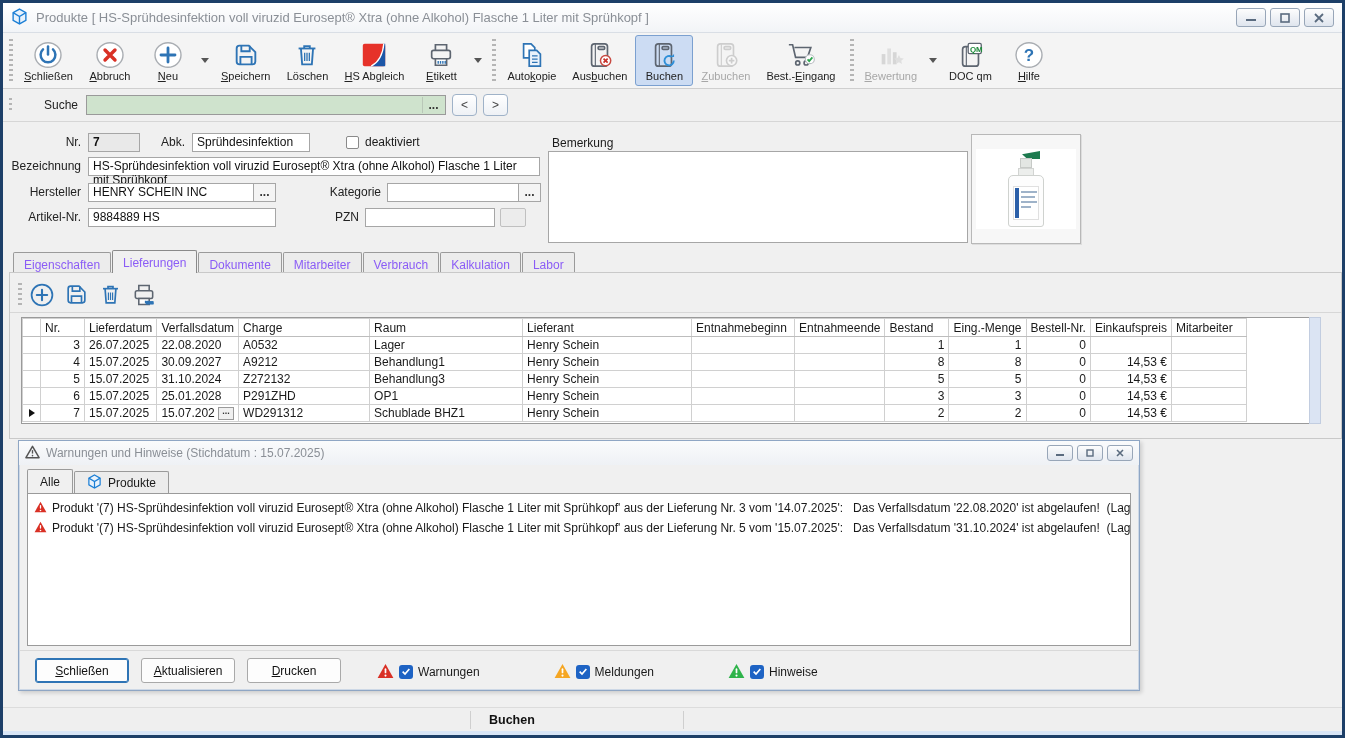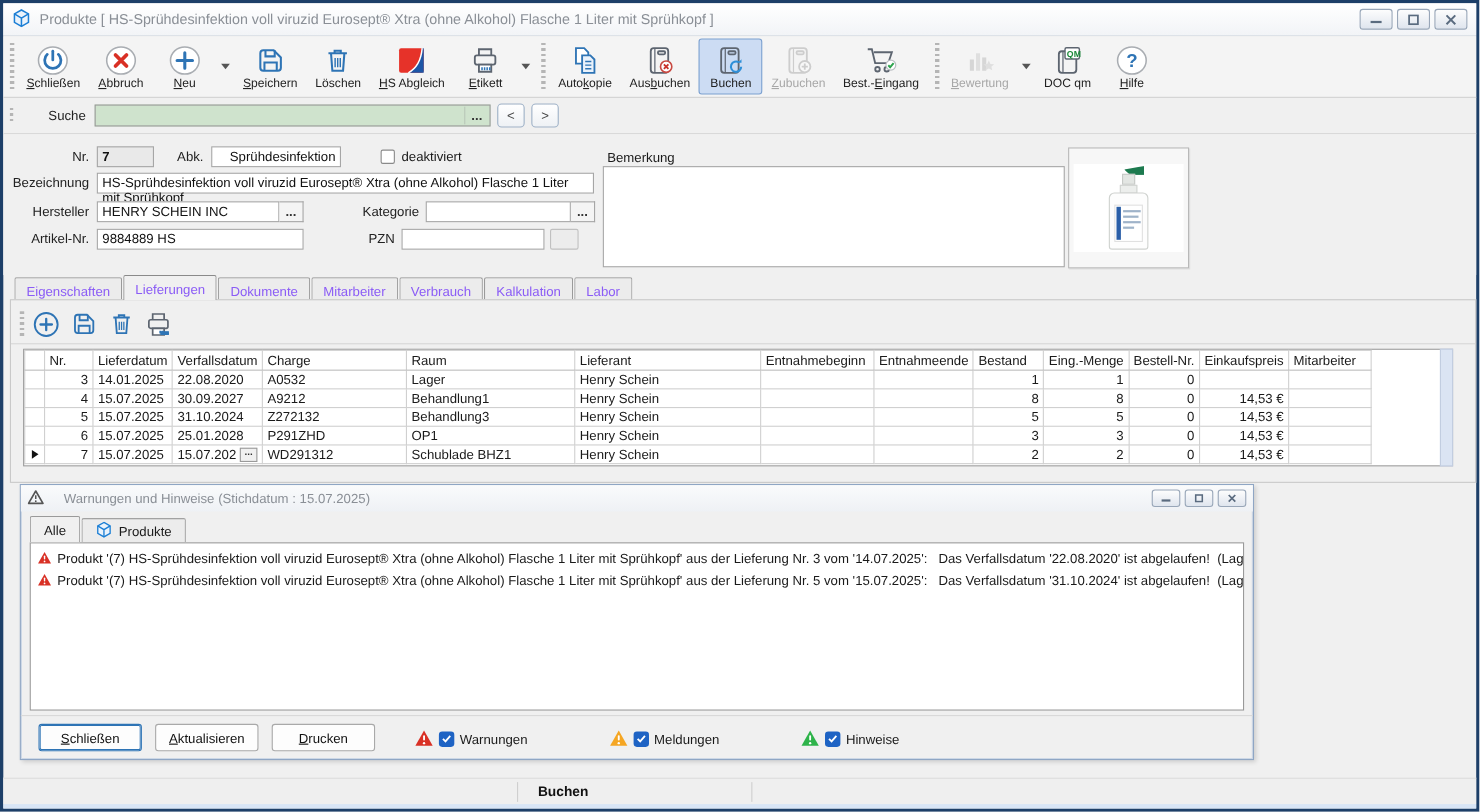--- a/index.html
+++ b/index.html
@@ -116,21 +116,21 @@
   .cell-editor { display:flex; align-items:center; justify-content:space-between; }
   .cell-editor .mini-ell { width:16px; height:13px; border:1px solid #9a9a9a; background:#f0f0f0;
              font-size:9px; line-height:6px; font-weight:bold; text-align:center; color:#333; }
   .vscroll { position:absolute; right:-1px; top:-1px; width:12px; height:107px;
              background:#dbe4f3; border:1px solid #c2cde0; }
 
   
   .dialog { position:absolute; left:15px; top:437px; width:1122px; height:251px; background:#f0f0f0;
             border:1px solid #8fa6c4; box-shadow:0 0 0 1px #cdd8e6 inset, 2px 2px 4px rgba(0,0,0,.15);
             z-index:5; }
-  .dlg-title { height:24px; display:flex; align-items:center; padding:0 6px; gap:18px;
+  .dlg-title { height:24px; display:flex; align-items:center; padding:0 6px; gap:6px;
                background:linear-gradient(#fafbfc,#eef1f5); }
   .dlg-title .dtext { flex:1; color:#8a8f96; font-size:12px; }
   .dlg-tabs { display:flex; align-items:flex-end; padding:4px 0 0 8px; height:28px; }
   .dtab { height:22px; padding:3px 12px 2px; border:1px solid #9a9a9a; border-bottom:none;
           background:#ececec; border-radius:2px 2px 0 0; margin-right:1px; display:flex;
           align-items:center; gap:6px; }
   .dtab.active { background:#f0f0f0; z-index:2; position:relative; height:24px; }
   .dlg-list { position:absolute; left:8px; right:8px; top:52px; bottom:44px; background:#fff;
               border:1px solid #9a9a9a; padding:4px 6px; overflow:hidden; }
   .msg { display:flex; align-items:flex-start; gap:5px; line-height:20px; white-space:pre; }
@@ -374,21 +374,21 @@
     <div class="navbtn">
         <span>&gt;</span>
       </div>
   </div>
 
   <div class="formarea">
     <div class="frow" style="left:0;top:10px;">
       <span class="flabel" style="width:78px;margin-right:7px;">Nr.</span>
       <span class="finput fro" style="width:52px;">7</span>
       <span class="flabel" style="width:45px;margin-right:7px;">Abk.</span>
-      <span class="finput" style="width:118px;text-align:right;">Sprühdesinfektion</span>
+      <span class="finput" style="width:118px;">Sprühdesinfektion</span>
       <span class="chk" style="margin-left:36px;"></span>
       <span style="margin-left:6px;">deaktiviert</span>
     </div>
     <div class="frow" style="left:0;top:34px;">
       <span class="flabel" style="width:78px;margin-right:7px;">Bezeichnung</span>
       <span class="finput" style="width:452px;">HS-Sprühdesinfektion voll viruzid Eurosept® Xtra (ohne Alkohol) Flasche 1 Liter mit Sprühkopf</span>
     </div>
     <div class="frow" style="left:0;top:60px;">
       <span class="flabel" style="width:78px;margin-right:7px;">Hersteller</span>
       <span class="finput" style="width:166px;">HENRY SCHEIN INC</span>
@@ -506,21 +506,21 @@
             <th>Eing.-Menge</th>
             <th>Bestell-Nr.</th>
             <th>Einkaufspreis</th>
             <th>Mitarbeiter</th>
           </tr>
         </thead>
         <tbody>
           <tr>
             <td class="selcol"></td>
             <td class="num">3</td>
-            <td>14.01.2025</td>
+            <td>26.07.2025</td>
             <td>22.08.2020</td>
             <td>A0532</td>
             <td>Lager</td>
             <td>Henry Schein</td>
             <td></td>
             <td></td>
             <td class="num">1</td>
             <td class="num">1</td>
             <td class="num">0</td>
             <td class="num"></td>

